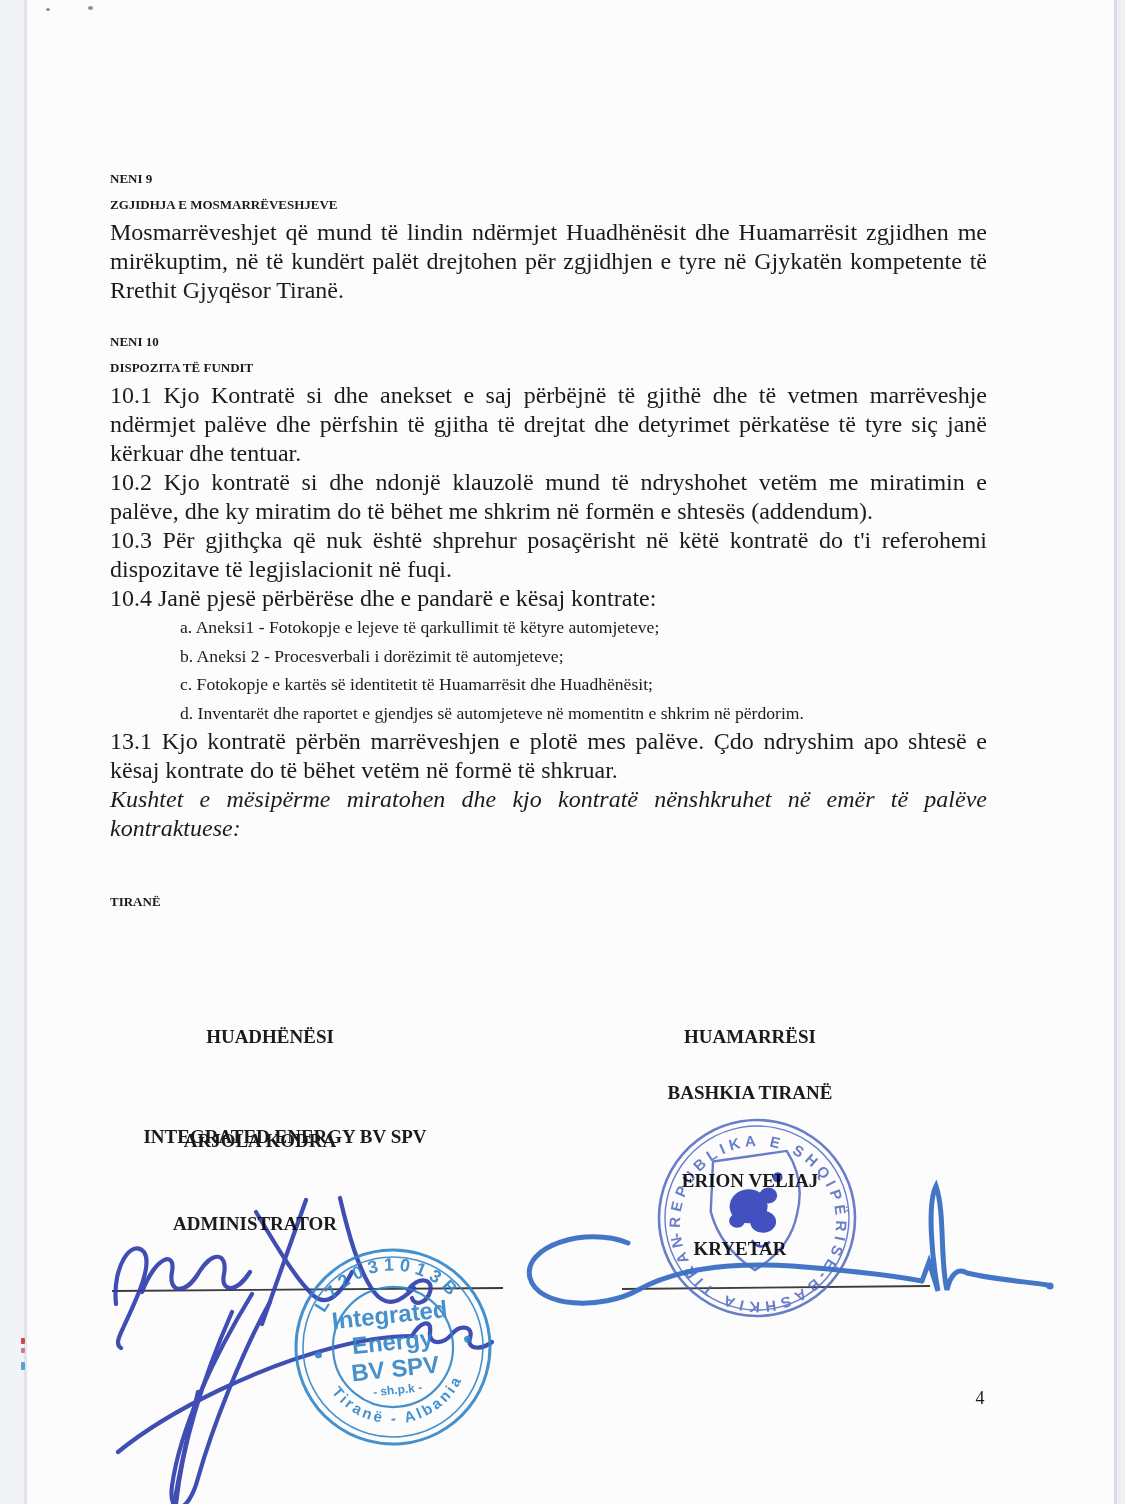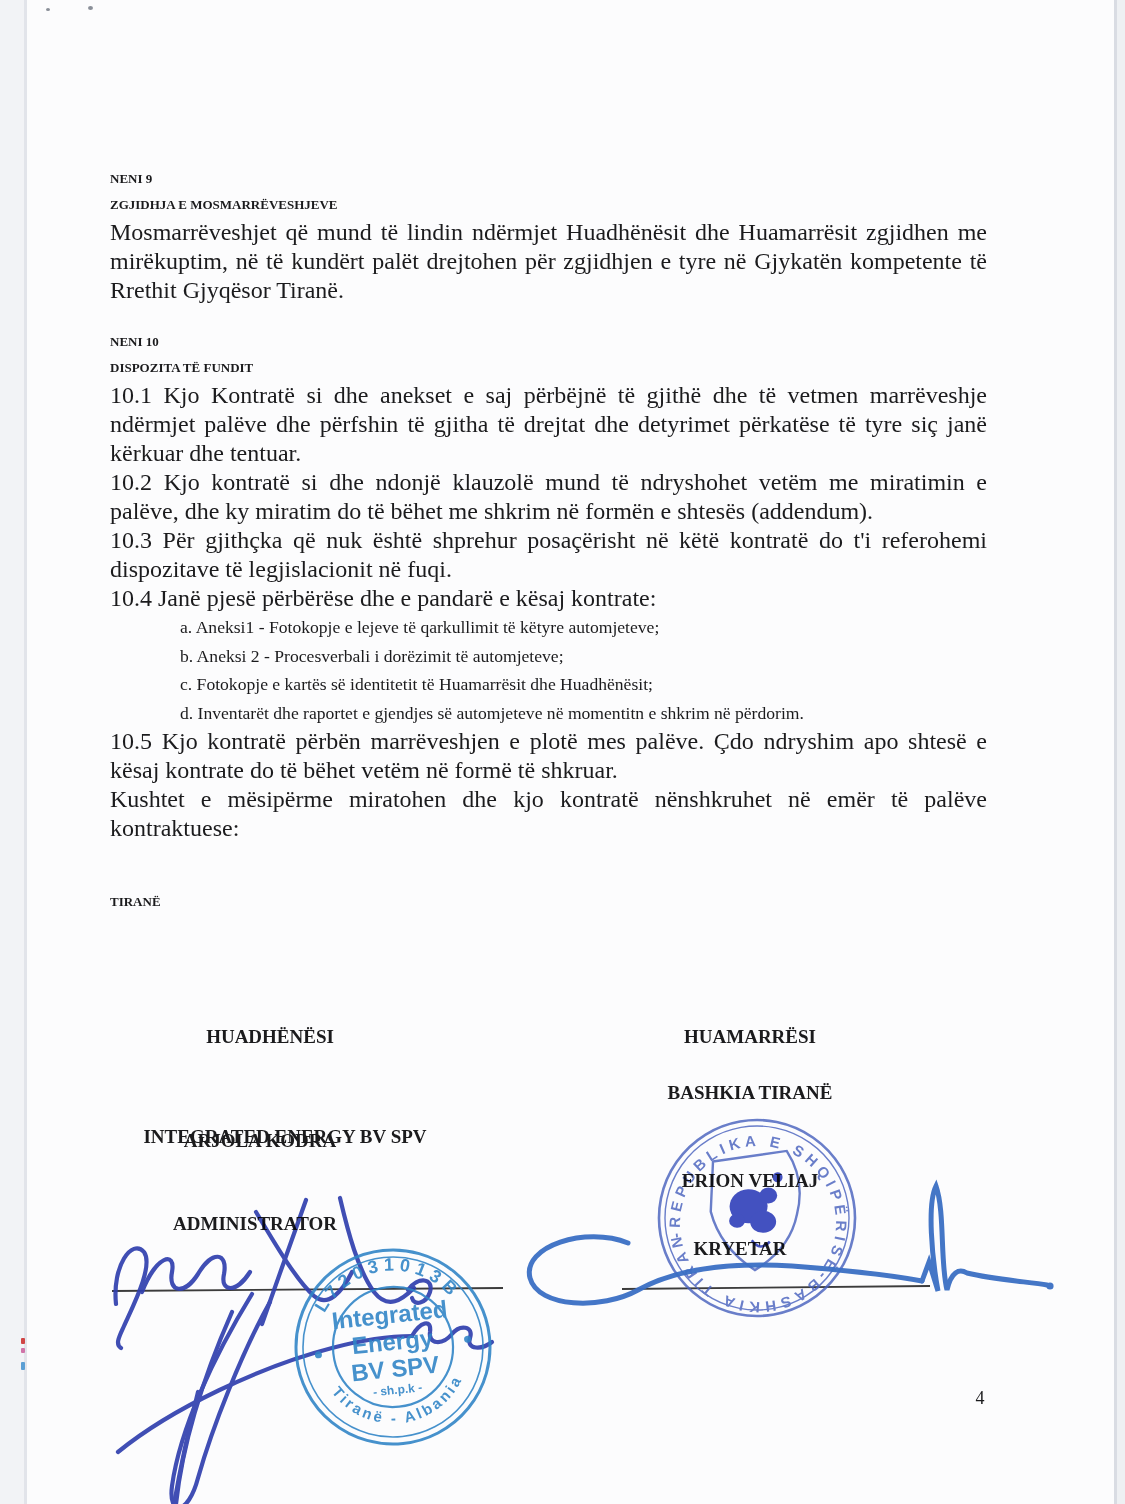--- a/index.html
+++ b/index.html
@@ -40,21 +40,21 @@
   .mt-104 { margin-top:22px; }
   .mt-105 { margin-top:16px; }
   .mt-closing { margin-top:24px; }
   .mt-palet { margin-top:46px; }
   ul.annex {
     list-style:none; margin:0; padding:0 0 0 70px;
   }
   ul.annex li {
     font-size:17.6px; line-height:28.5px; text-align:justify; margin:0;
   }
-  .closing { }
+  .closing { font-style:italic; }
 
   .party {
     position:absolute; font-weight:bold; font-size:19px; text-align:center; white-space:nowrap;
   }
   .pagenum {
     position:absolute; left:960px; top:1388px; width:40px;
     font-size:18px; text-align:center;
   }
 
   svg.overlay {
@@ -90,21 +90,21 @@
     <p>10.1 Kjo Kontratë si dhe anekset e saj përbëjnë të gjithë dhe të vetmen marrëveshje ndërmjet palëve dhe përfshin të gjitha të drejtat dhe detyrimet përkatëse të tyre siç janë kërkuar dhe tentuar.</p>
     <p class="mt-102">10.2 Kjo kontratë si dhe ndonjë klauzolë mund të ndryshohet vetëm me miratimin e palëve, dhe ky miratim do të bëhet me shkrim në formën e shtesës (addendum).</p>
     <p class="mt-103">10.3 Për gjithçka që nuk është shprehur posaçërisht në këtë kontratë do t'i referohemi dispozitave të legjislacionit në fuqi.</p>
     <p class="mt-104">10.4 Janë pjesë përbërëse dhe e pandarë e kësaj kontrate:</p>
     <ul class="annex">
       <li>a. Aneksi1 - Fotokopje e lejeve të qarkullimit të këtyre automjeteve;</li>
       <li>b. Aneksi 2 - Procesverbali i dorëzimit të automjeteve;</li>
       <li>c. Fotokopje e kartës së identitetit të Huamarrësit dhe Huadhënësit;</li>
       <li>d. Inventarët dhe raportet e gjendjes së automjeteve në momentitn e shkrim në përdorim.</li>
     </ul>
-    <p class="mt-105">10.5 Kjo kontratë përbën marrëveshjen e plotë mes palëve. Çdo ndryshim apo shtesë e kësaj kontrate do të bëhet vetëm në formë të shkruar.</p>
+    <p class="mt-105">13.1 Kjo kontratë përbën marrëveshjen e plotë mes palëve. Çdo ndryshim apo shtesë e kësaj kontrate do të bëhet vetëm në formë të shkruar.</p>
 
     <p class="closing mt-closing">Kushtet e mësipërme miratohen dhe kjo kontratë nënshkruhet në emër të palëve kontraktuese:</p>
 
     <h2 class="h mt-palet">TIRANË</h2>
   </main>
 
   <div class="party" style="left:100px; top:1026px; width:340px;">HUADHËNËSI</div>
   <div class="party" style="left:580px; top:1026px; width:340px;">HUAMARRËSI</div>
 
   <div class="party" style="left:100px; top:1082px; width:370px;margin-top:44px;">INTEGRATED ENERGY BV SPV</div>

